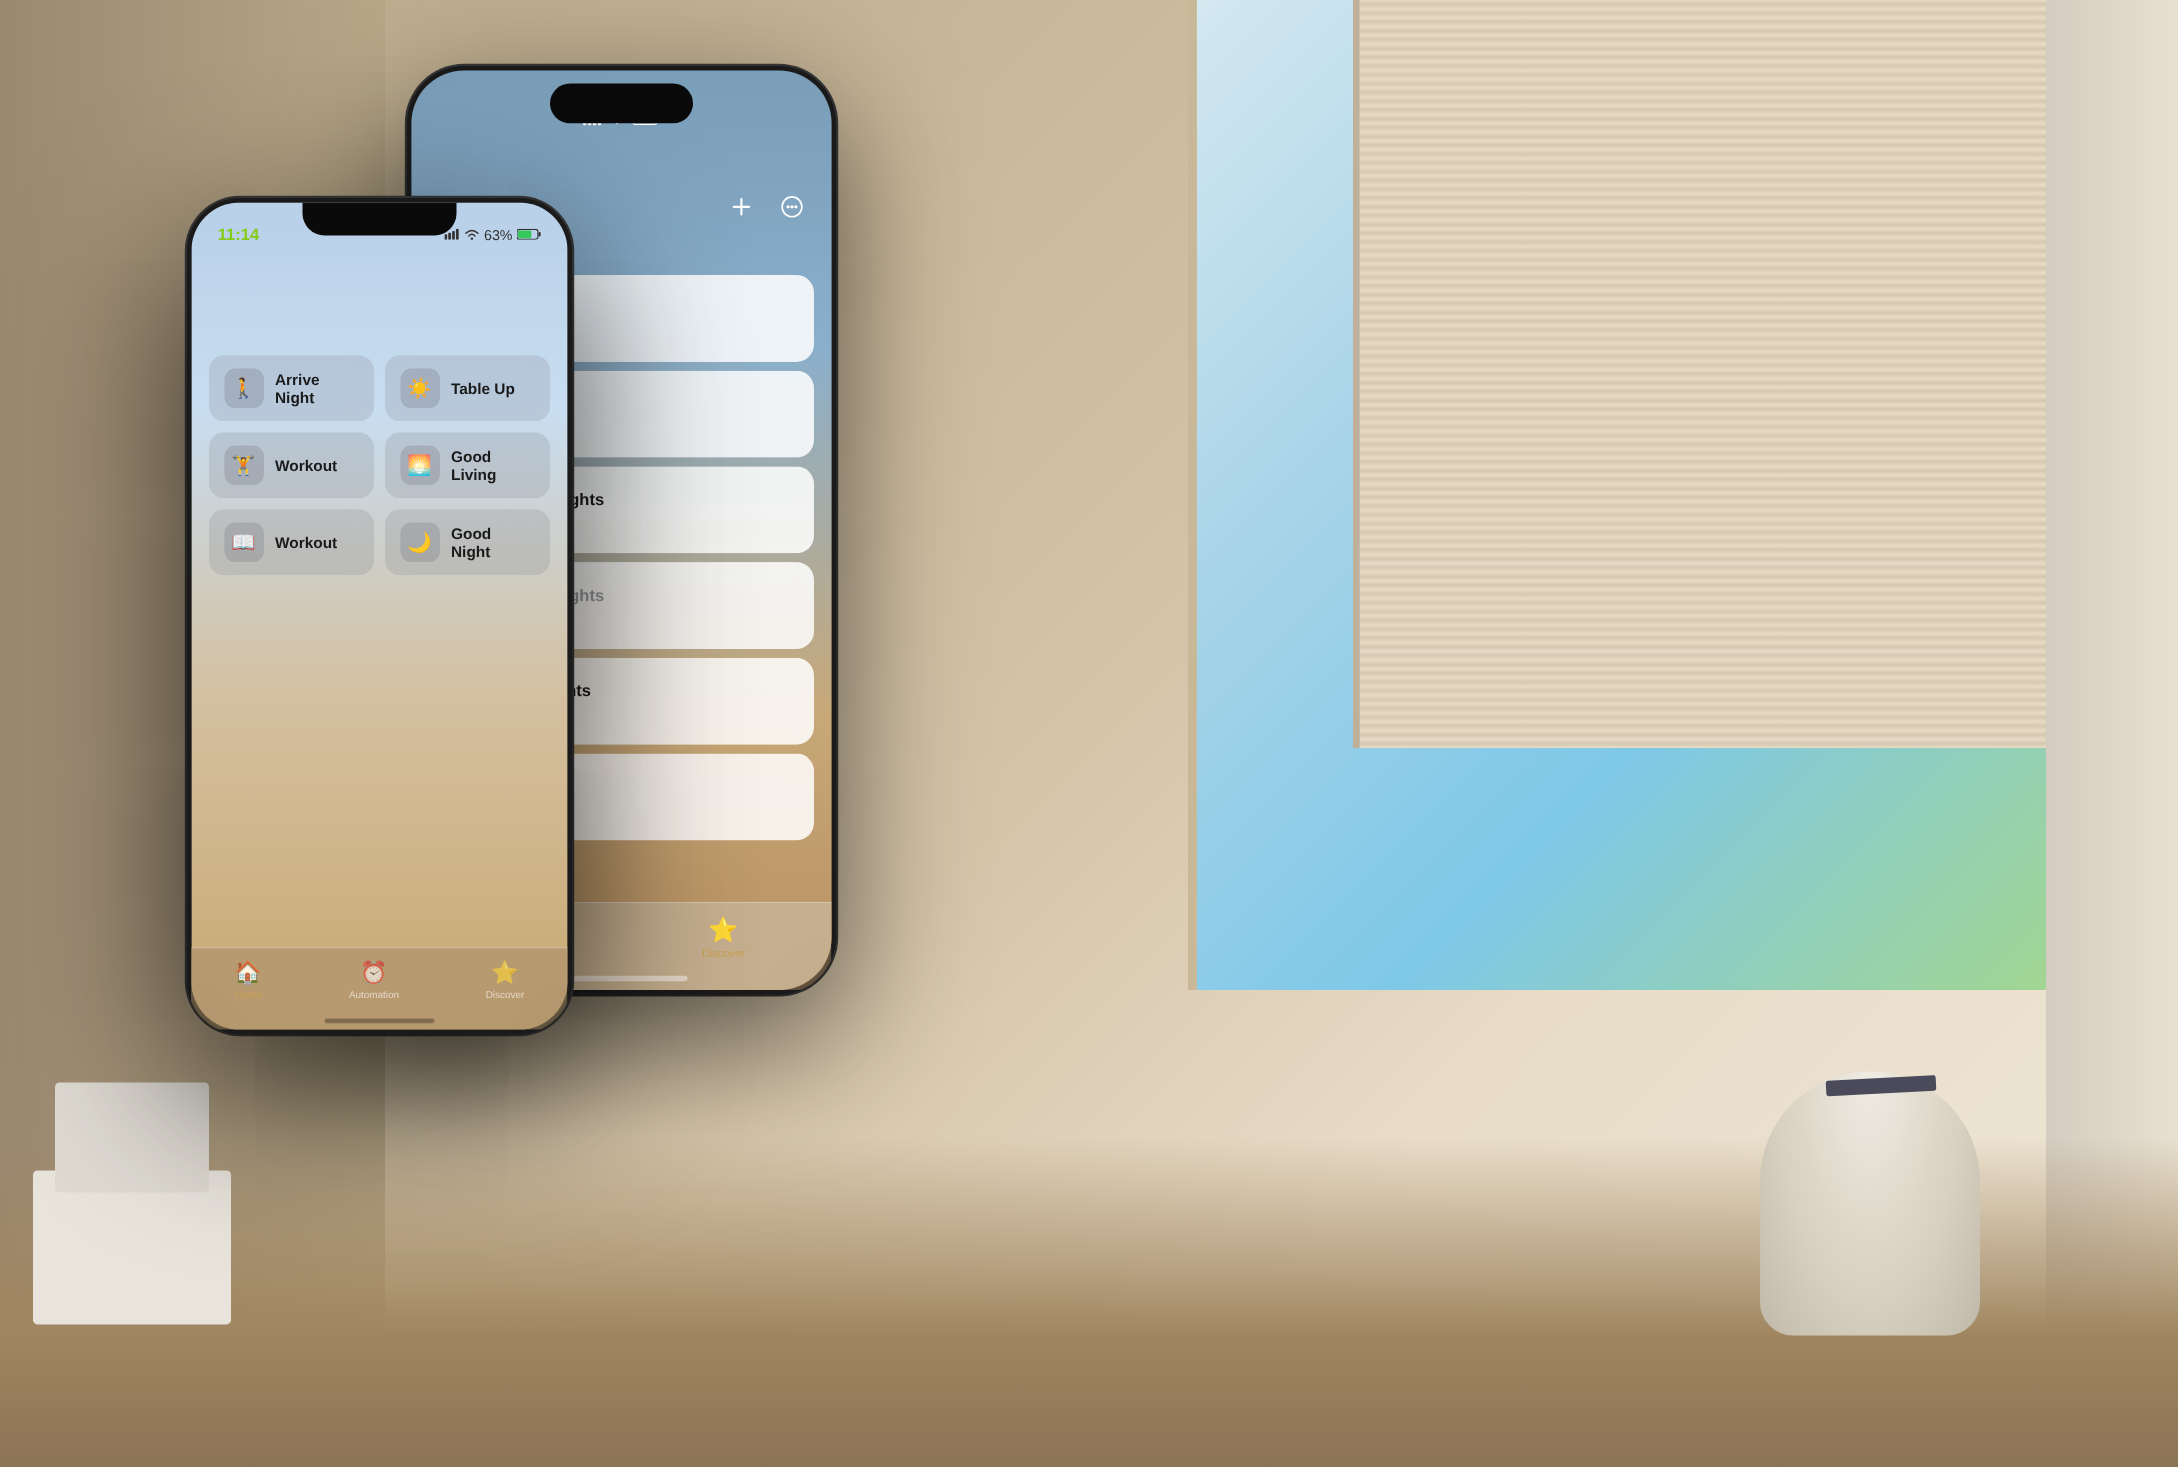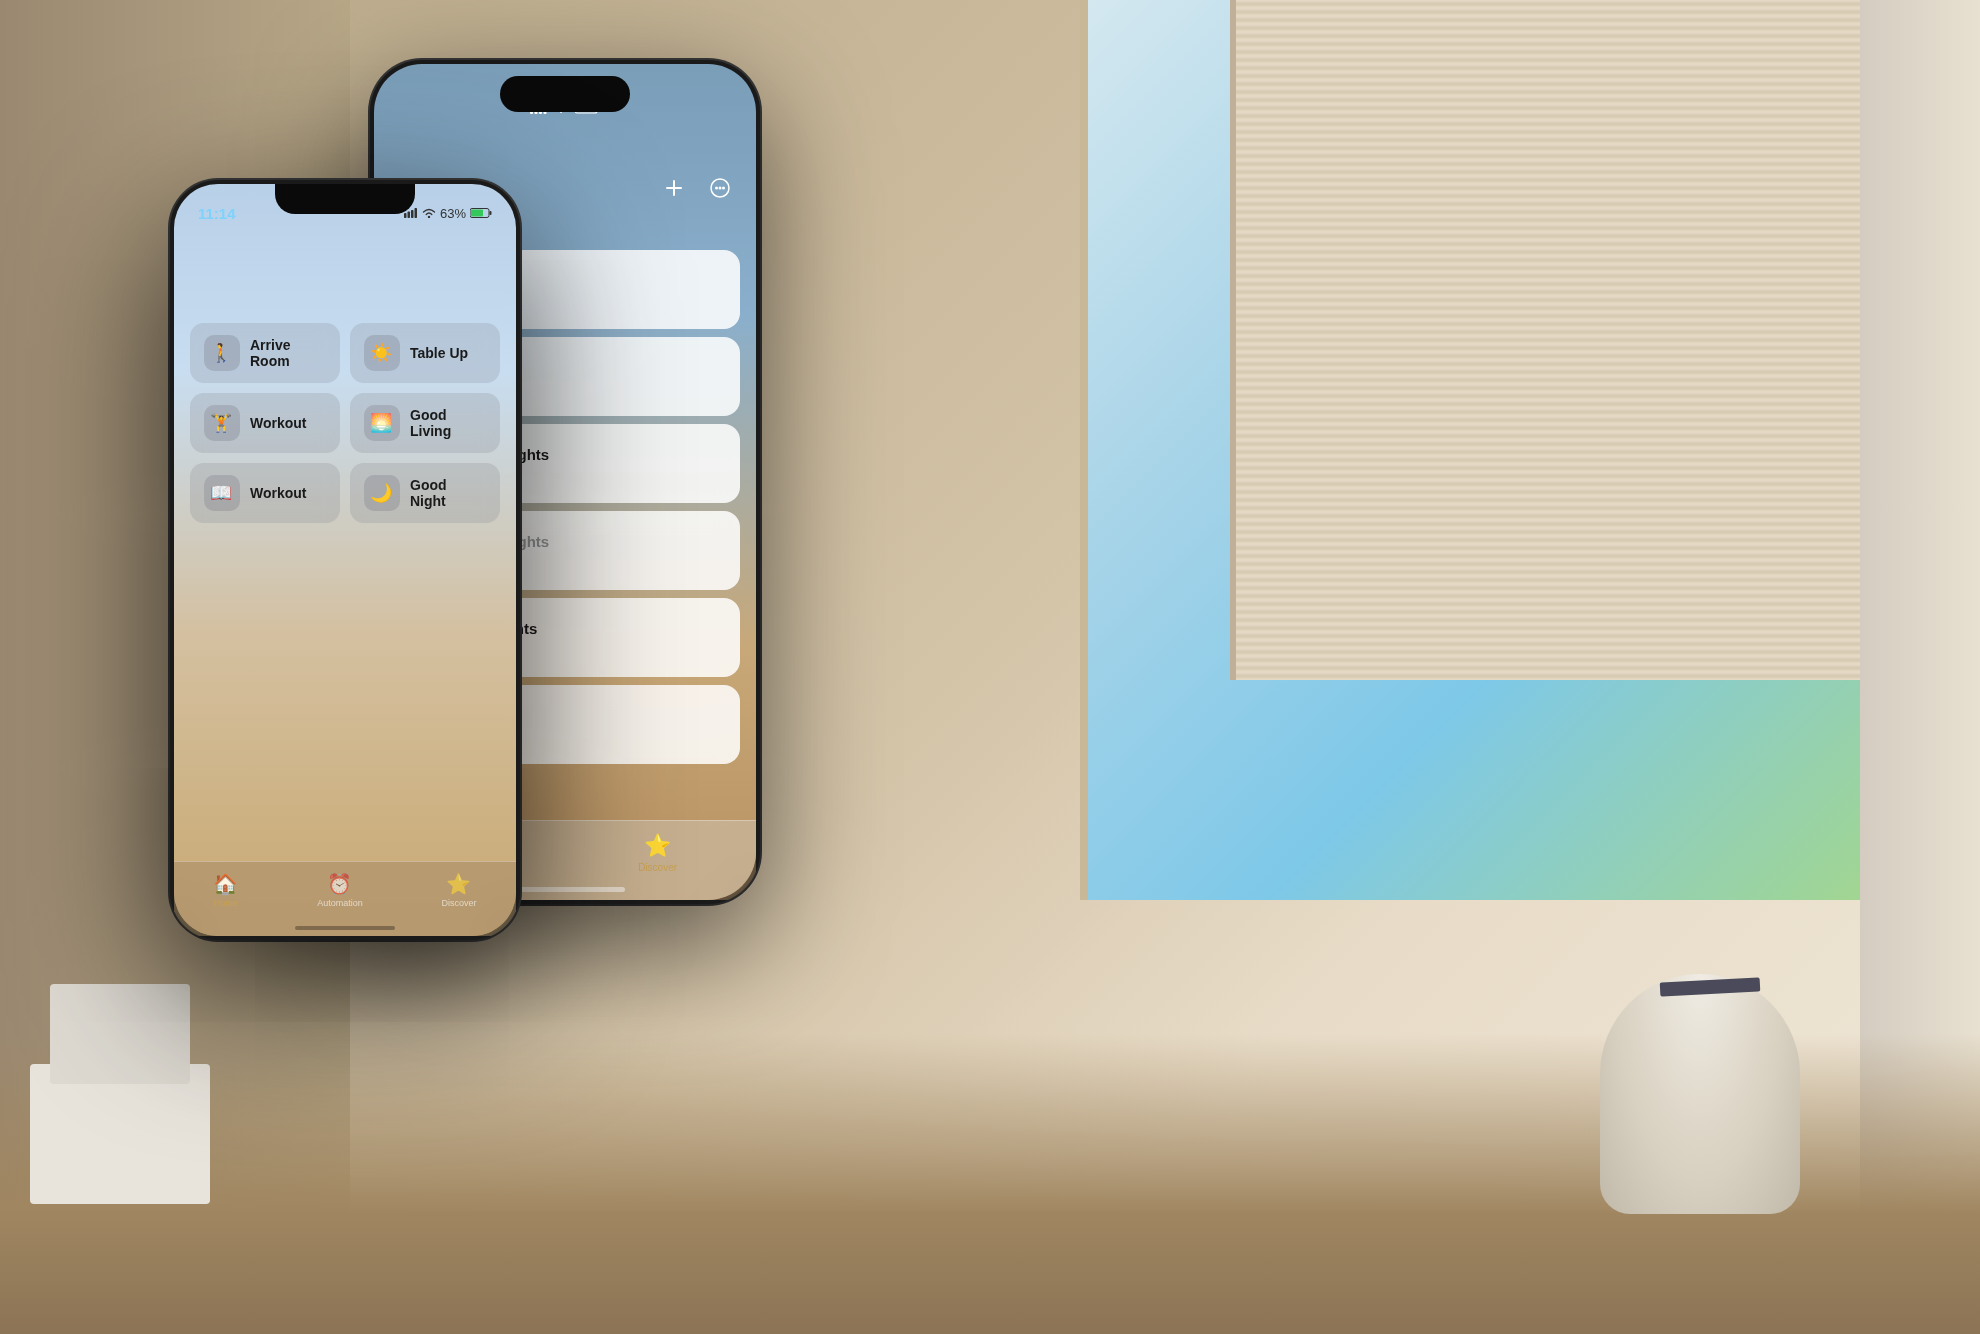--- a/index.html
+++ b/index.html
@@ -382,21 +382,21 @@
       align-items: center;
       padding: 12px 24px 0;
       height: 46px;
       position: relative;
       z-index: 50;
     }
 
     .small-status-time {
       font-size: 15px;
       font-weight: 600;
-      color: #7dd3fc;
+      color: #84cc16;
     }
 
     .small-status-icons {
       display: flex;
       align-items: center;
       gap: 4px;
       font-size: 12px;
       color: #1a1a1a;
     }
 
@@ -783,21 +783,21 @@
           </svg>
         </div>
       </div>
     </div>
 
     <div class="scenes-title">Scenes</div>
 
     <div class="scenes-grid">
       <div class="scene-btn">
         <div class="scene-icon">🚶</div>
-        <span class="scene-name">Arrive Room</span>
+        <span class="scene-name">Arrive Night</span>
       </div>
       <div class="scene-btn">
         <div class="scene-icon">☀️</div>
         <span class="scene-name">Table Up</span>
       </div>
       <div class="scene-btn">
         <div class="scene-icon">🏋️</div>
         <span class="scene-name">Workout</span>
       </div>
       <div class="scene-btn">

